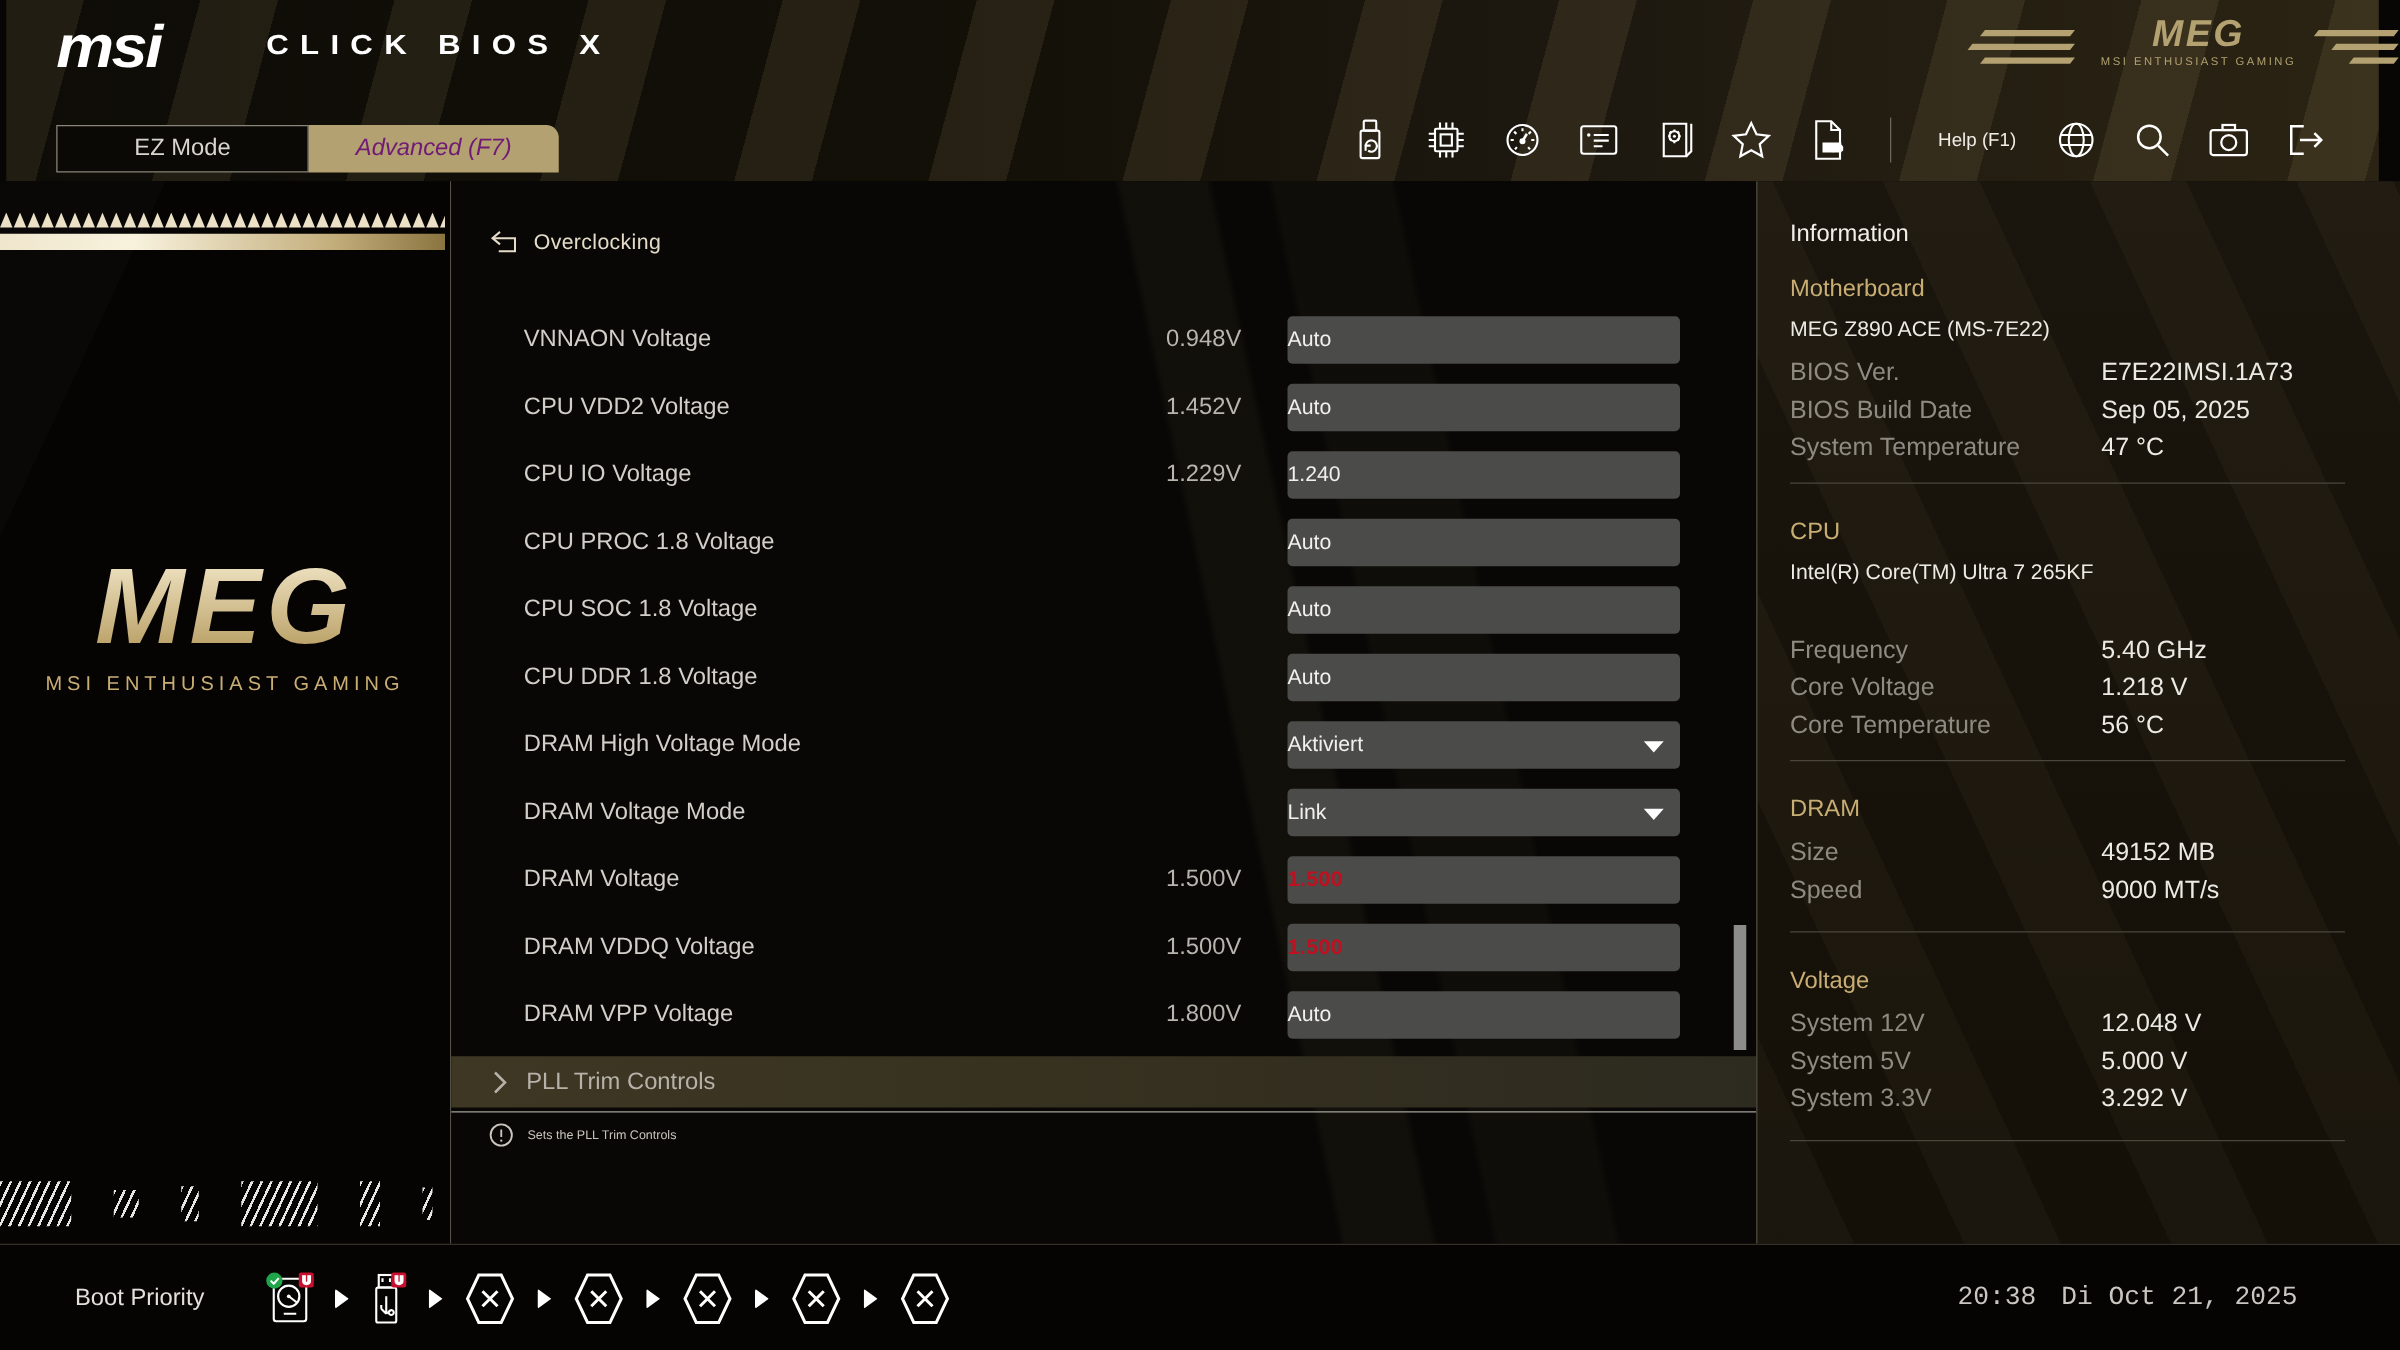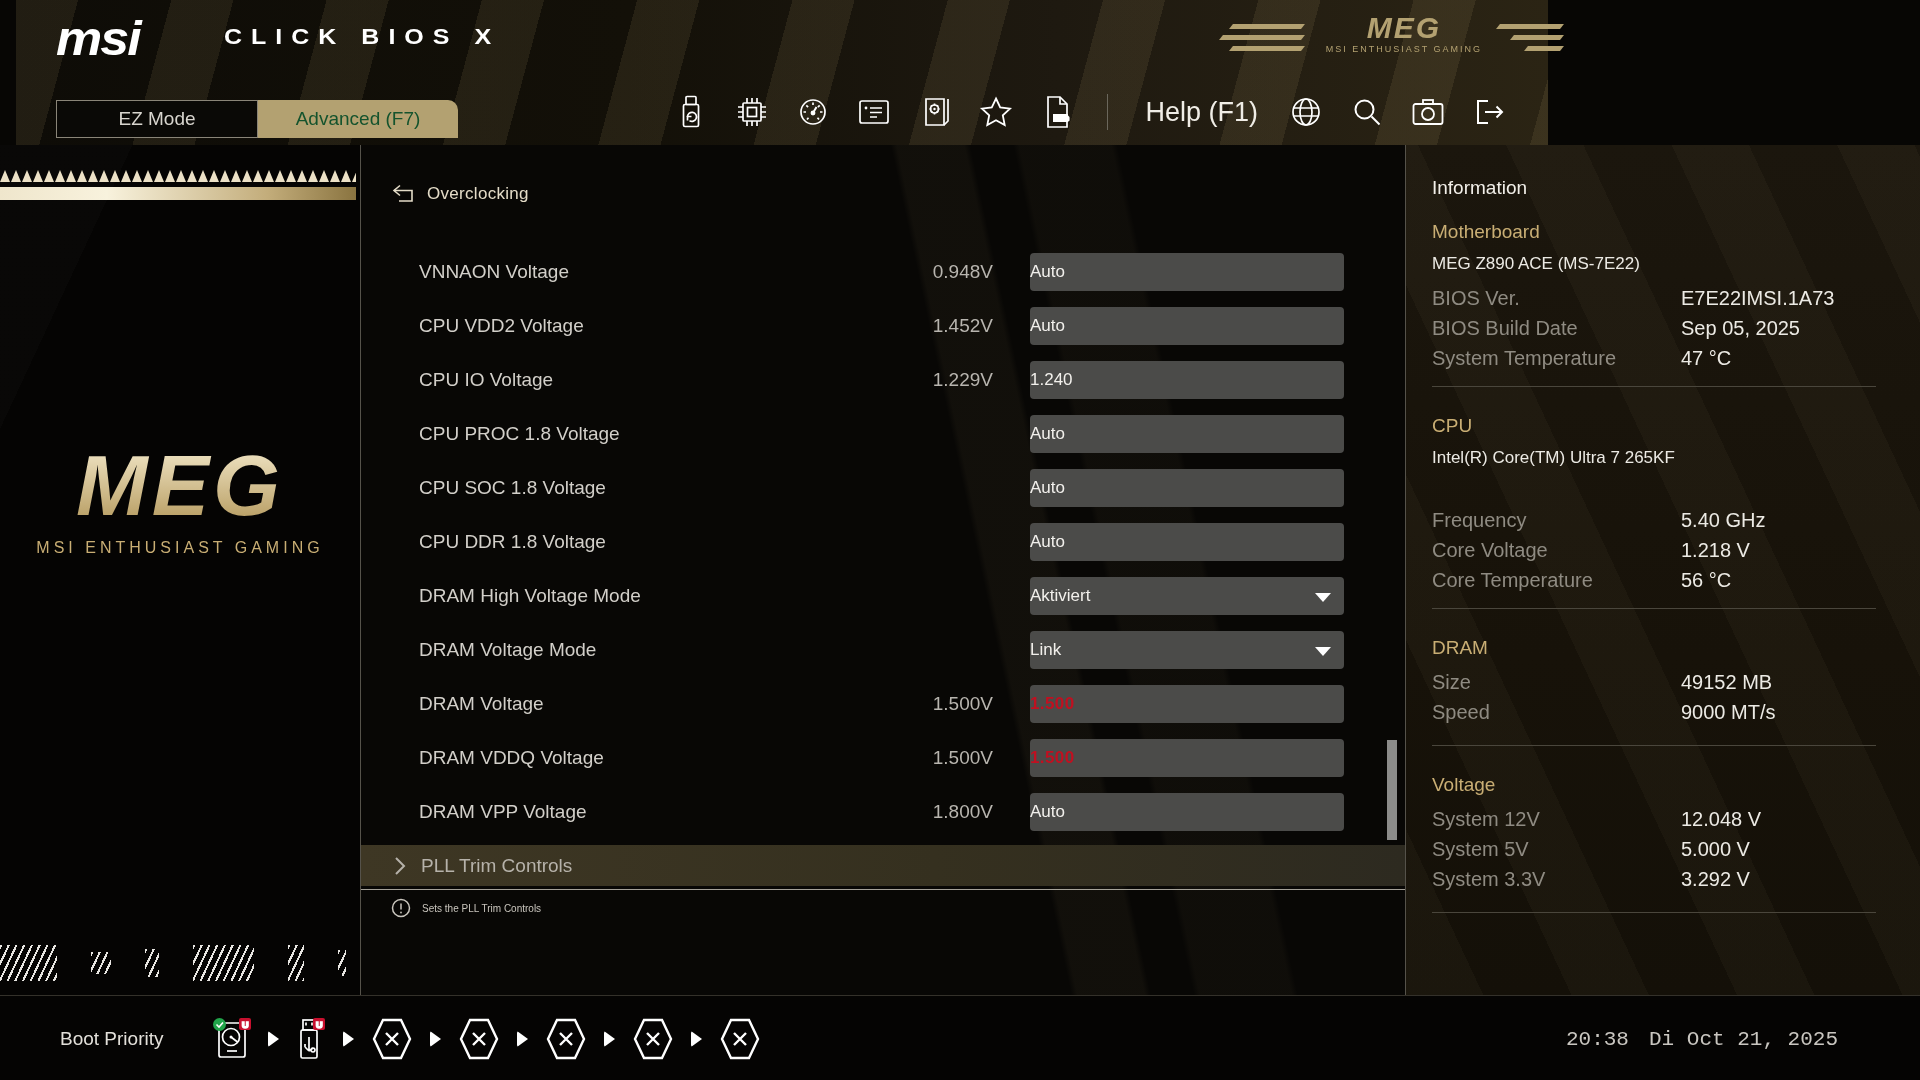--- a/index.html
+++ b/index.html
@@ -1,35 +1,35 @@
 <!DOCTYPE html>
 <html><head>
 <meta charset="utf-8">
 <style>
   html,body{margin:0;padding:0;background:#000;}
   .screen{position:relative;width:1920px;height:1080px;overflow:hidden;
     font-family:"Liberation Sans","DejaVu Sans",sans-serif;background:#070604;color:#e6e3dc;}
 
   
-  header{position:absolute;top:0;left:16px;width:1532px;height:145px;
+  header{position:absolute;top:0;left:5px;width:1898px;height:145px;
     background:
       repeating-linear-gradient(105deg, rgba(205,180,120,0.10) 0 60px, rgba(0,0,0,0) 60px 150px),
       linear-gradient(90deg,#0e0c07 0%,#131008 40%,#1e1910 68%,#2b2414 100%);}
   .msi-logo{position:absolute;left:40px;top:8px;font-size:52px;font-weight:bold;font-style:italic;
     color:#fff;letter-spacing:-2px;transform:scaleY(.92);}
   .bios-title{position:absolute;left:208px;top:22px;font-size:25px;color:#fff;
     letter-spacing:9px;font-weight:600;transform:scaleY(.88);}
   .tabs{position:absolute;left:40px;top:100px;display:flex;height:38px;}
   .tab{width:200px;display:flex;align-items:center;justify-content:center;font-size:19px;cursor:pointer;}
   .tab.inactive{background:#0a0906;border:1px solid #8a8578;color:#d8d5ce;}
-  .tab.active{background:#b3a171;color:#14532d;border-top-right-radius:10px;font-weight:400;}
+  .tab.active{background:#b3a171;color:#701a75;border-top-right-radius:10px;font-weight:400;font-style:italic;}
   .toolbar{position:absolute;right:42px;top:92px;display:flex;align-items:center;gap:27px;}
   .tbi{width:34px;height:40px;display:flex;align-items:center;justify-content:center;cursor:pointer;}
   .tb-sep{width:1px;height:36px;background:#6b675c;margin:0 6px;}
-  .help-label{font-size:27px;color:#f0ede6;margin:0 4px;white-space:nowrap;cursor:pointer;}
+  .help-label{font-size:15px;color:#f0ede6;margin:0 4px;white-space:nowrap;cursor:pointer;}
   
   .meg-top{position:absolute;right:66px;top:14px;text-align:center;}
   .meg-top .meg-word{font-size:30px;font-weight:bold;font-style:italic;color:#b3a171;letter-spacing:2px;line-height:28px;}
   .meg-top .meg-sub{font-size:9px;letter-spacing:2px;color:#b3a171;margin-top:2px;}
   .hdr-bars{position:absolute;top:24px;display:flex;flex-direction:column;gap:6px;}
   .hdr-bars span{display:block;height:5px;background:#b3a171;transform:skewX(-38deg);}
   .hdr-bars.left-of-meg{right:245px;width:72px;}
   .hdr-bars.left-of-meg span:nth-child(2){margin-left:-10px;}
   .hdr-bars.screen-edge{right:-14px;width:64px;}
   .hdr-bars.screen-edge span:nth-child(2){margin-left:14px;}

